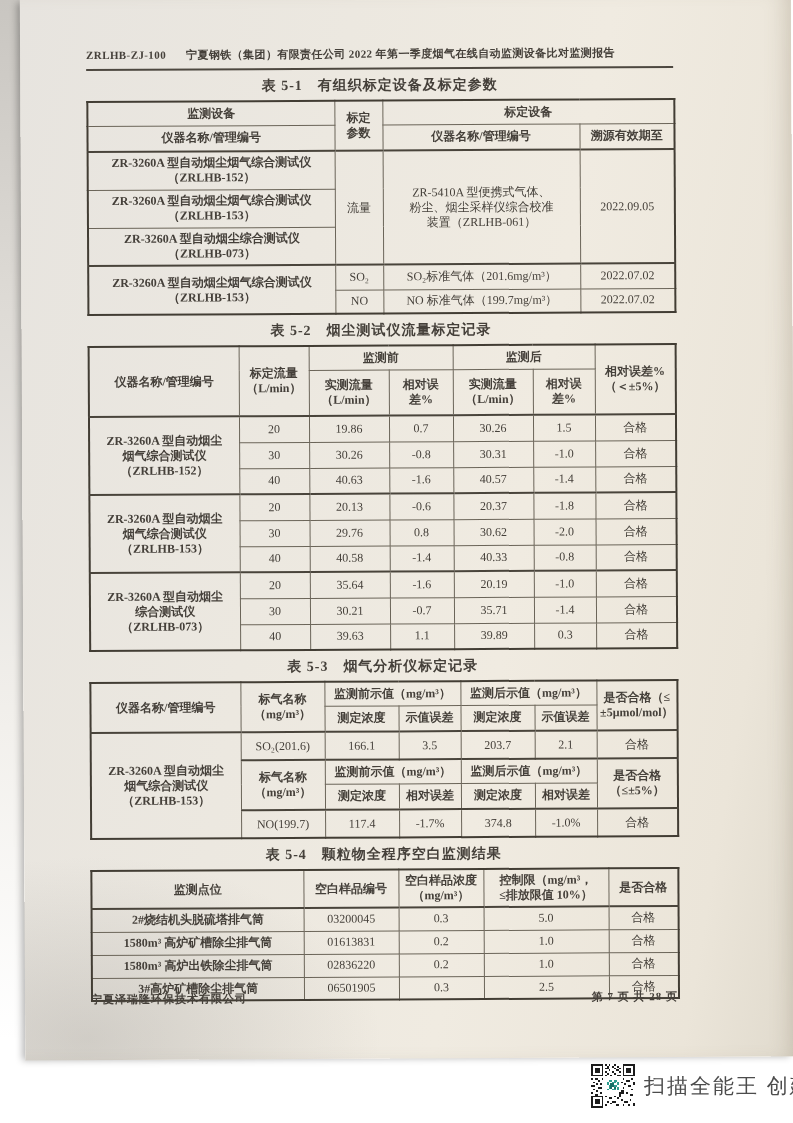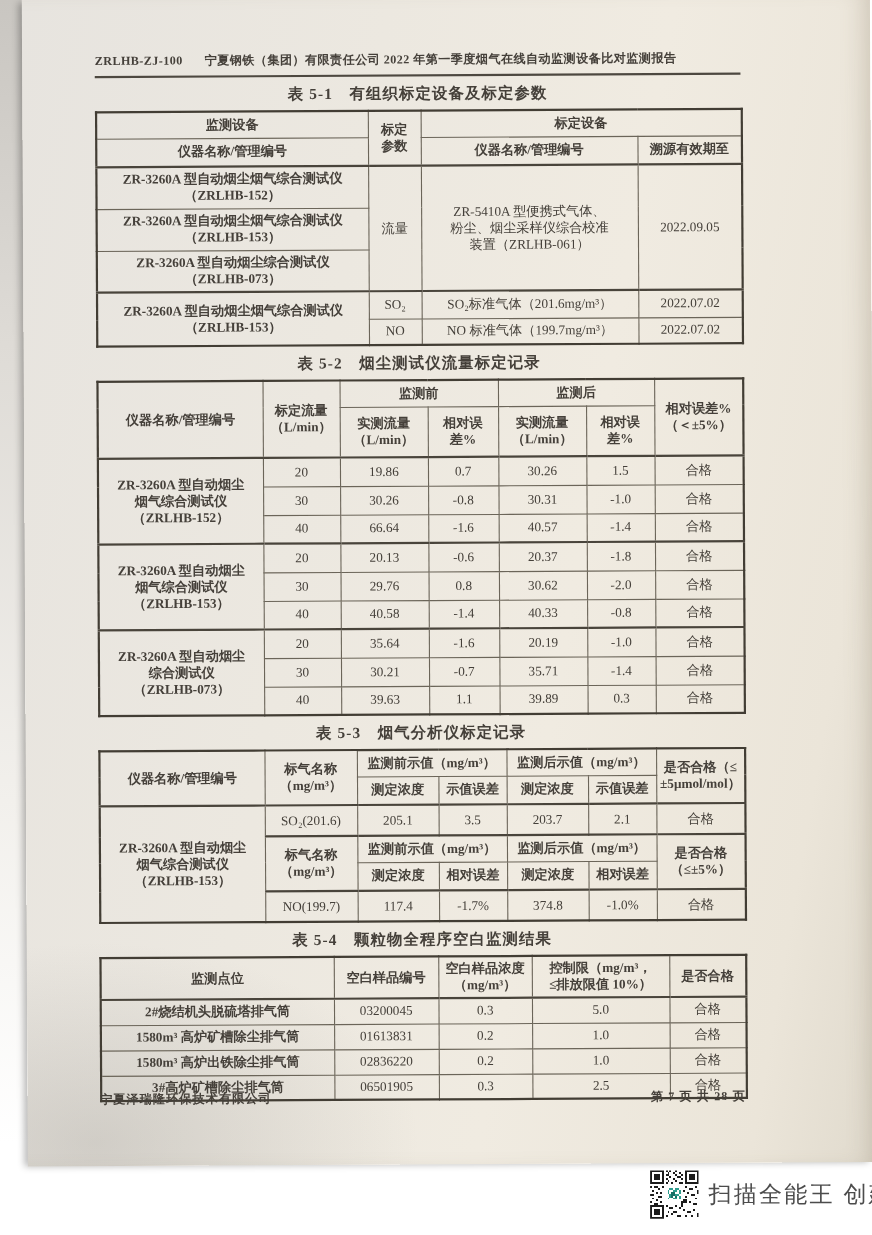--- a/index.html
+++ b/index.html
@@ -171,21 +171,21 @@
     <tr style="height:26px">
       <td>30</td>
       <td>30.26</td>
       <td>-0.8</td>
       <td>30.31</td>
       <td>-1.0</td>
       <td>合格</td>
     </tr>
     <tr style="height:26px">
       <td>40</td>
-      <td>66.64</td>
+      <td>40.63</td>
       <td>-1.6</td>
       <td>40.57</td>
       <td>-1.4</td>
       <td>合格</td>
     </tr>
     <tr class="sep" style="height:26px">
       <td class="b" rowspan="3">ZR-3260A 型自动烟尘
 烟气综合测试仪
 （ZRLHB-153）</td>
       <td>20</td>
@@ -266,21 +266,21 @@
       <td class="b">测定浓度</td>
       <td class="b">示值误差</td>
       <td class="b">测定浓度</td>
       <td class="b">示值误差</td>
     </tr>
     <tr class="sep" style="height:28px">
       <td class="b" rowspan="4">ZR-3260A 型自动烟尘
 烟气综合测试仪
 （ZRLHB-153）</td>
       <td>SO₂(201.6)</td>
-      <td>205.1</td>
+      <td>166.1</td>
       <td>3.5</td>
       <td>203.7</td>
       <td>2.1</td>
       <td>合格</td>
     </tr>
     <tr class="sep" style="height:24px">
       <td class="b" rowspan="2">标气名称
 （mg/m³）</td>
       <td class="b" colspan="2">监测前示值（mg/m³）</td>
       <td class="b" colspan="2">监测后示值（mg/m³）</td>

